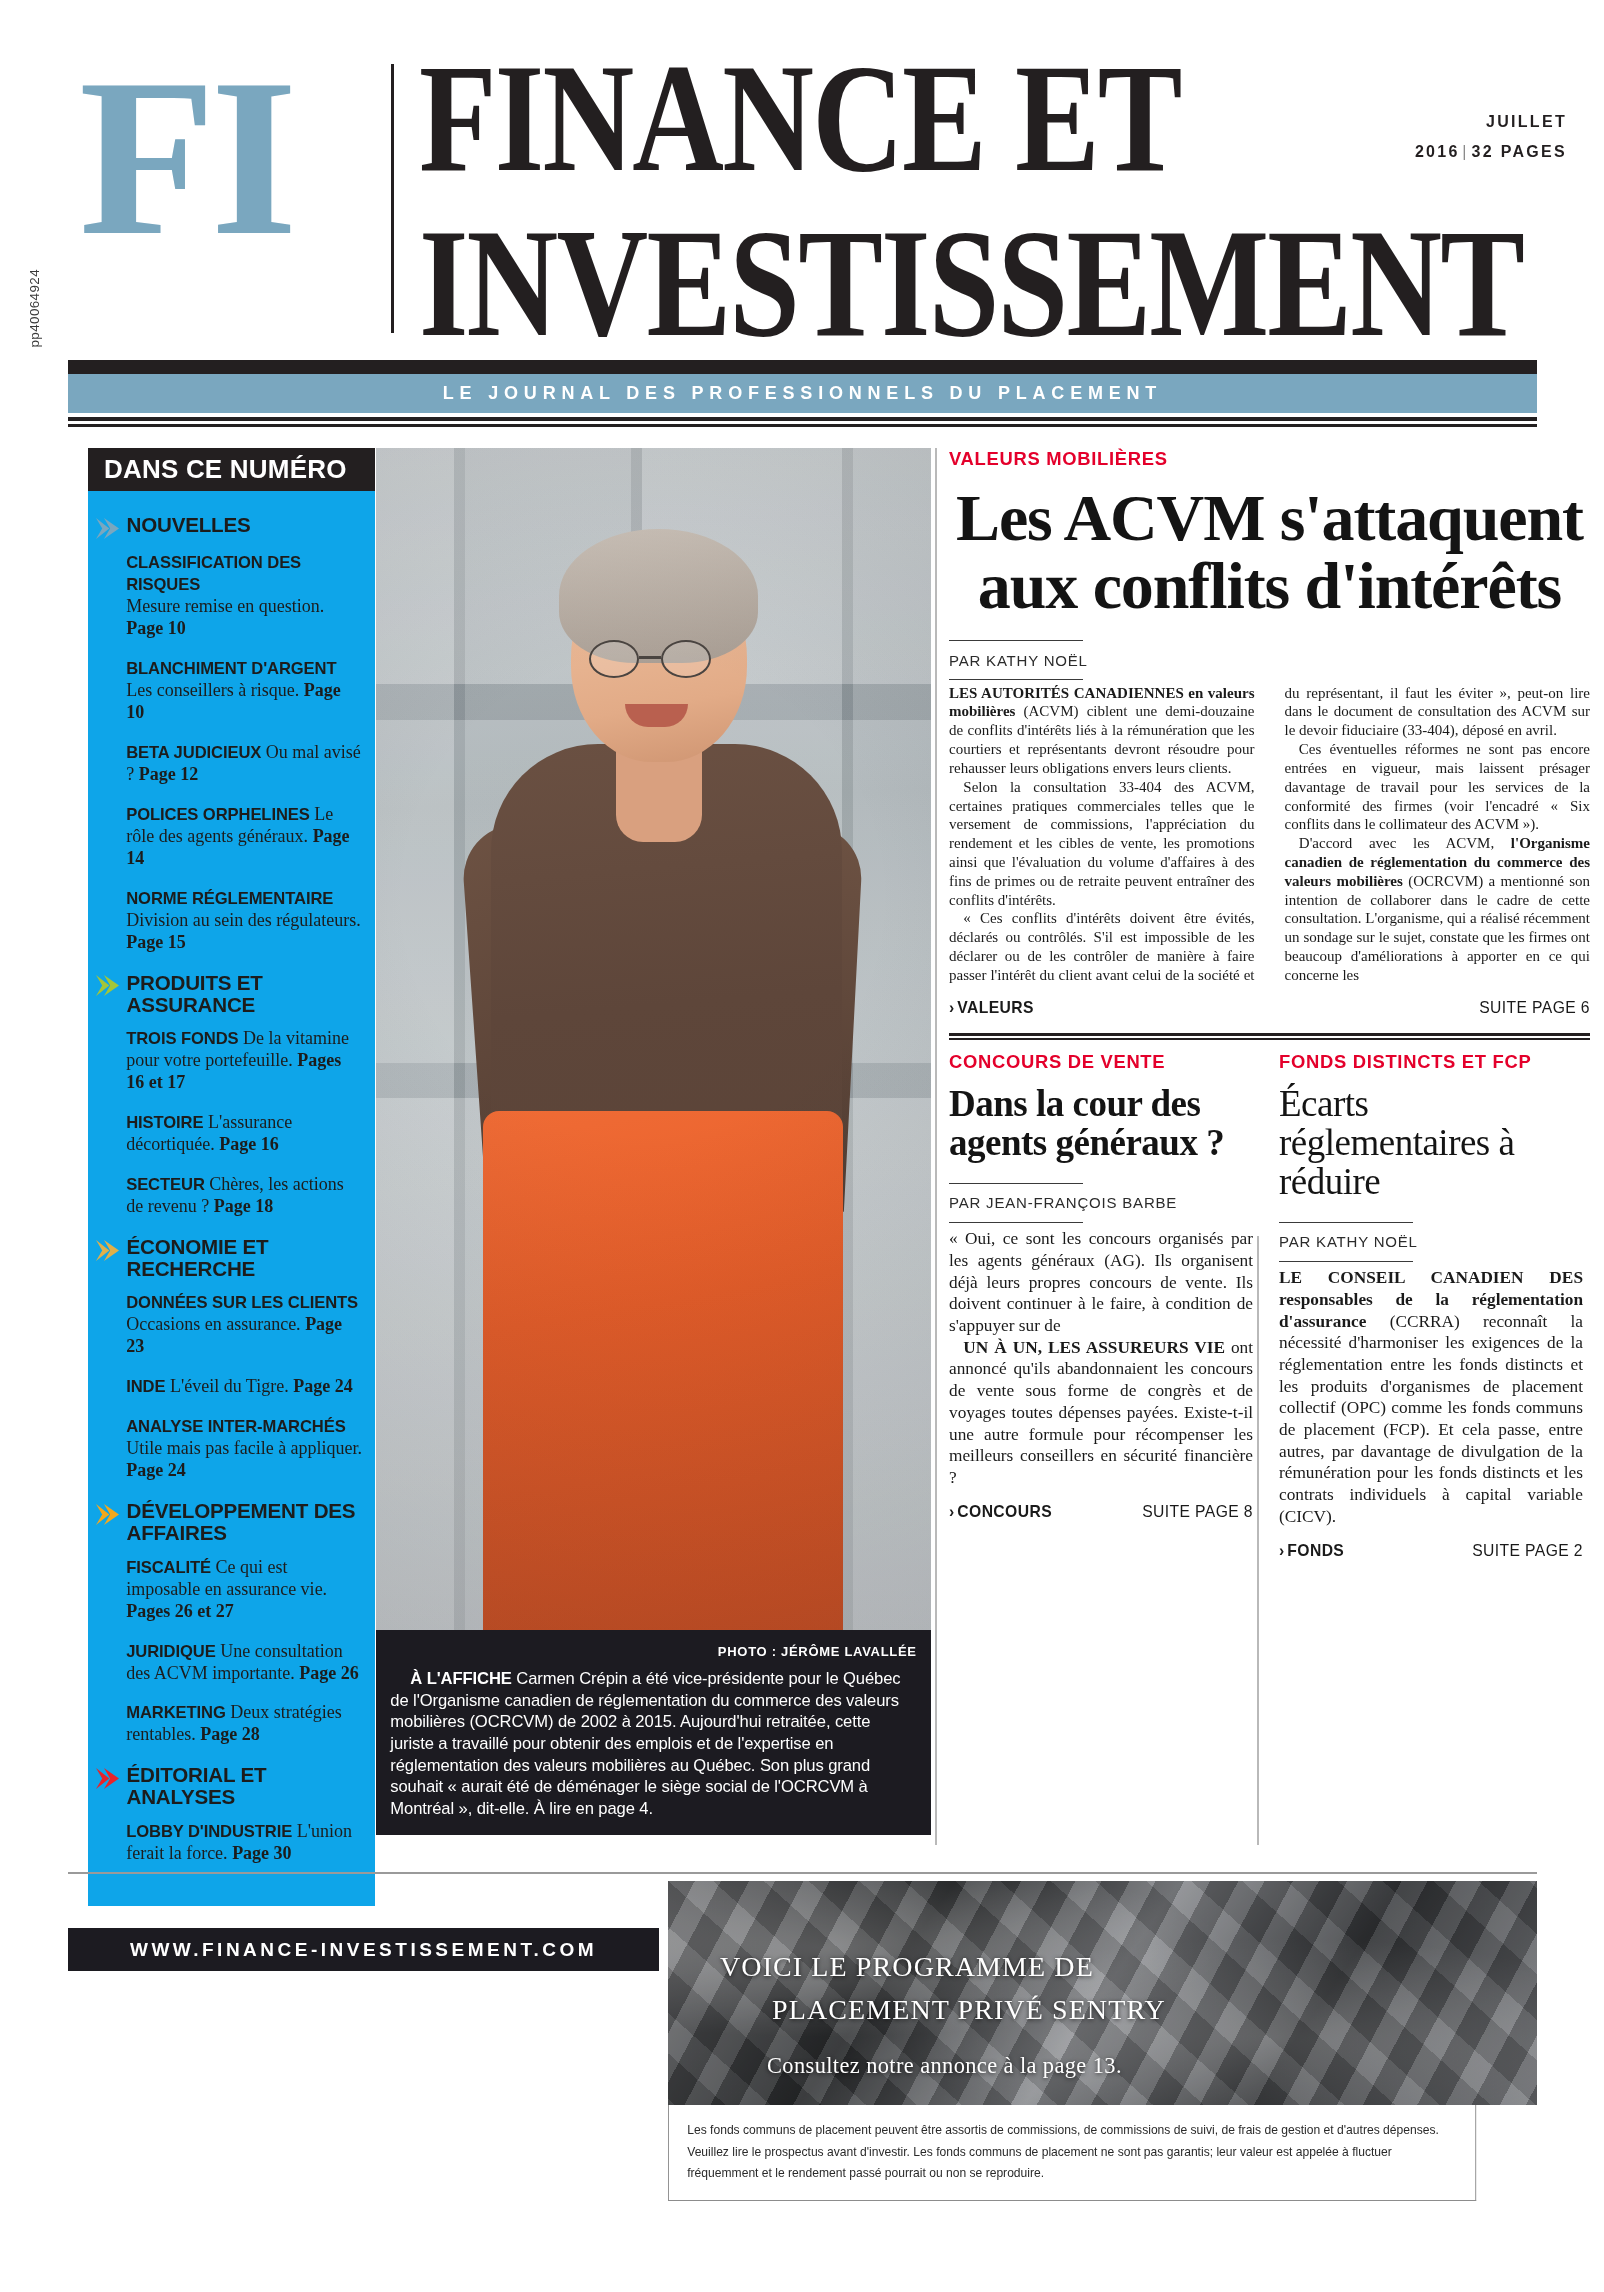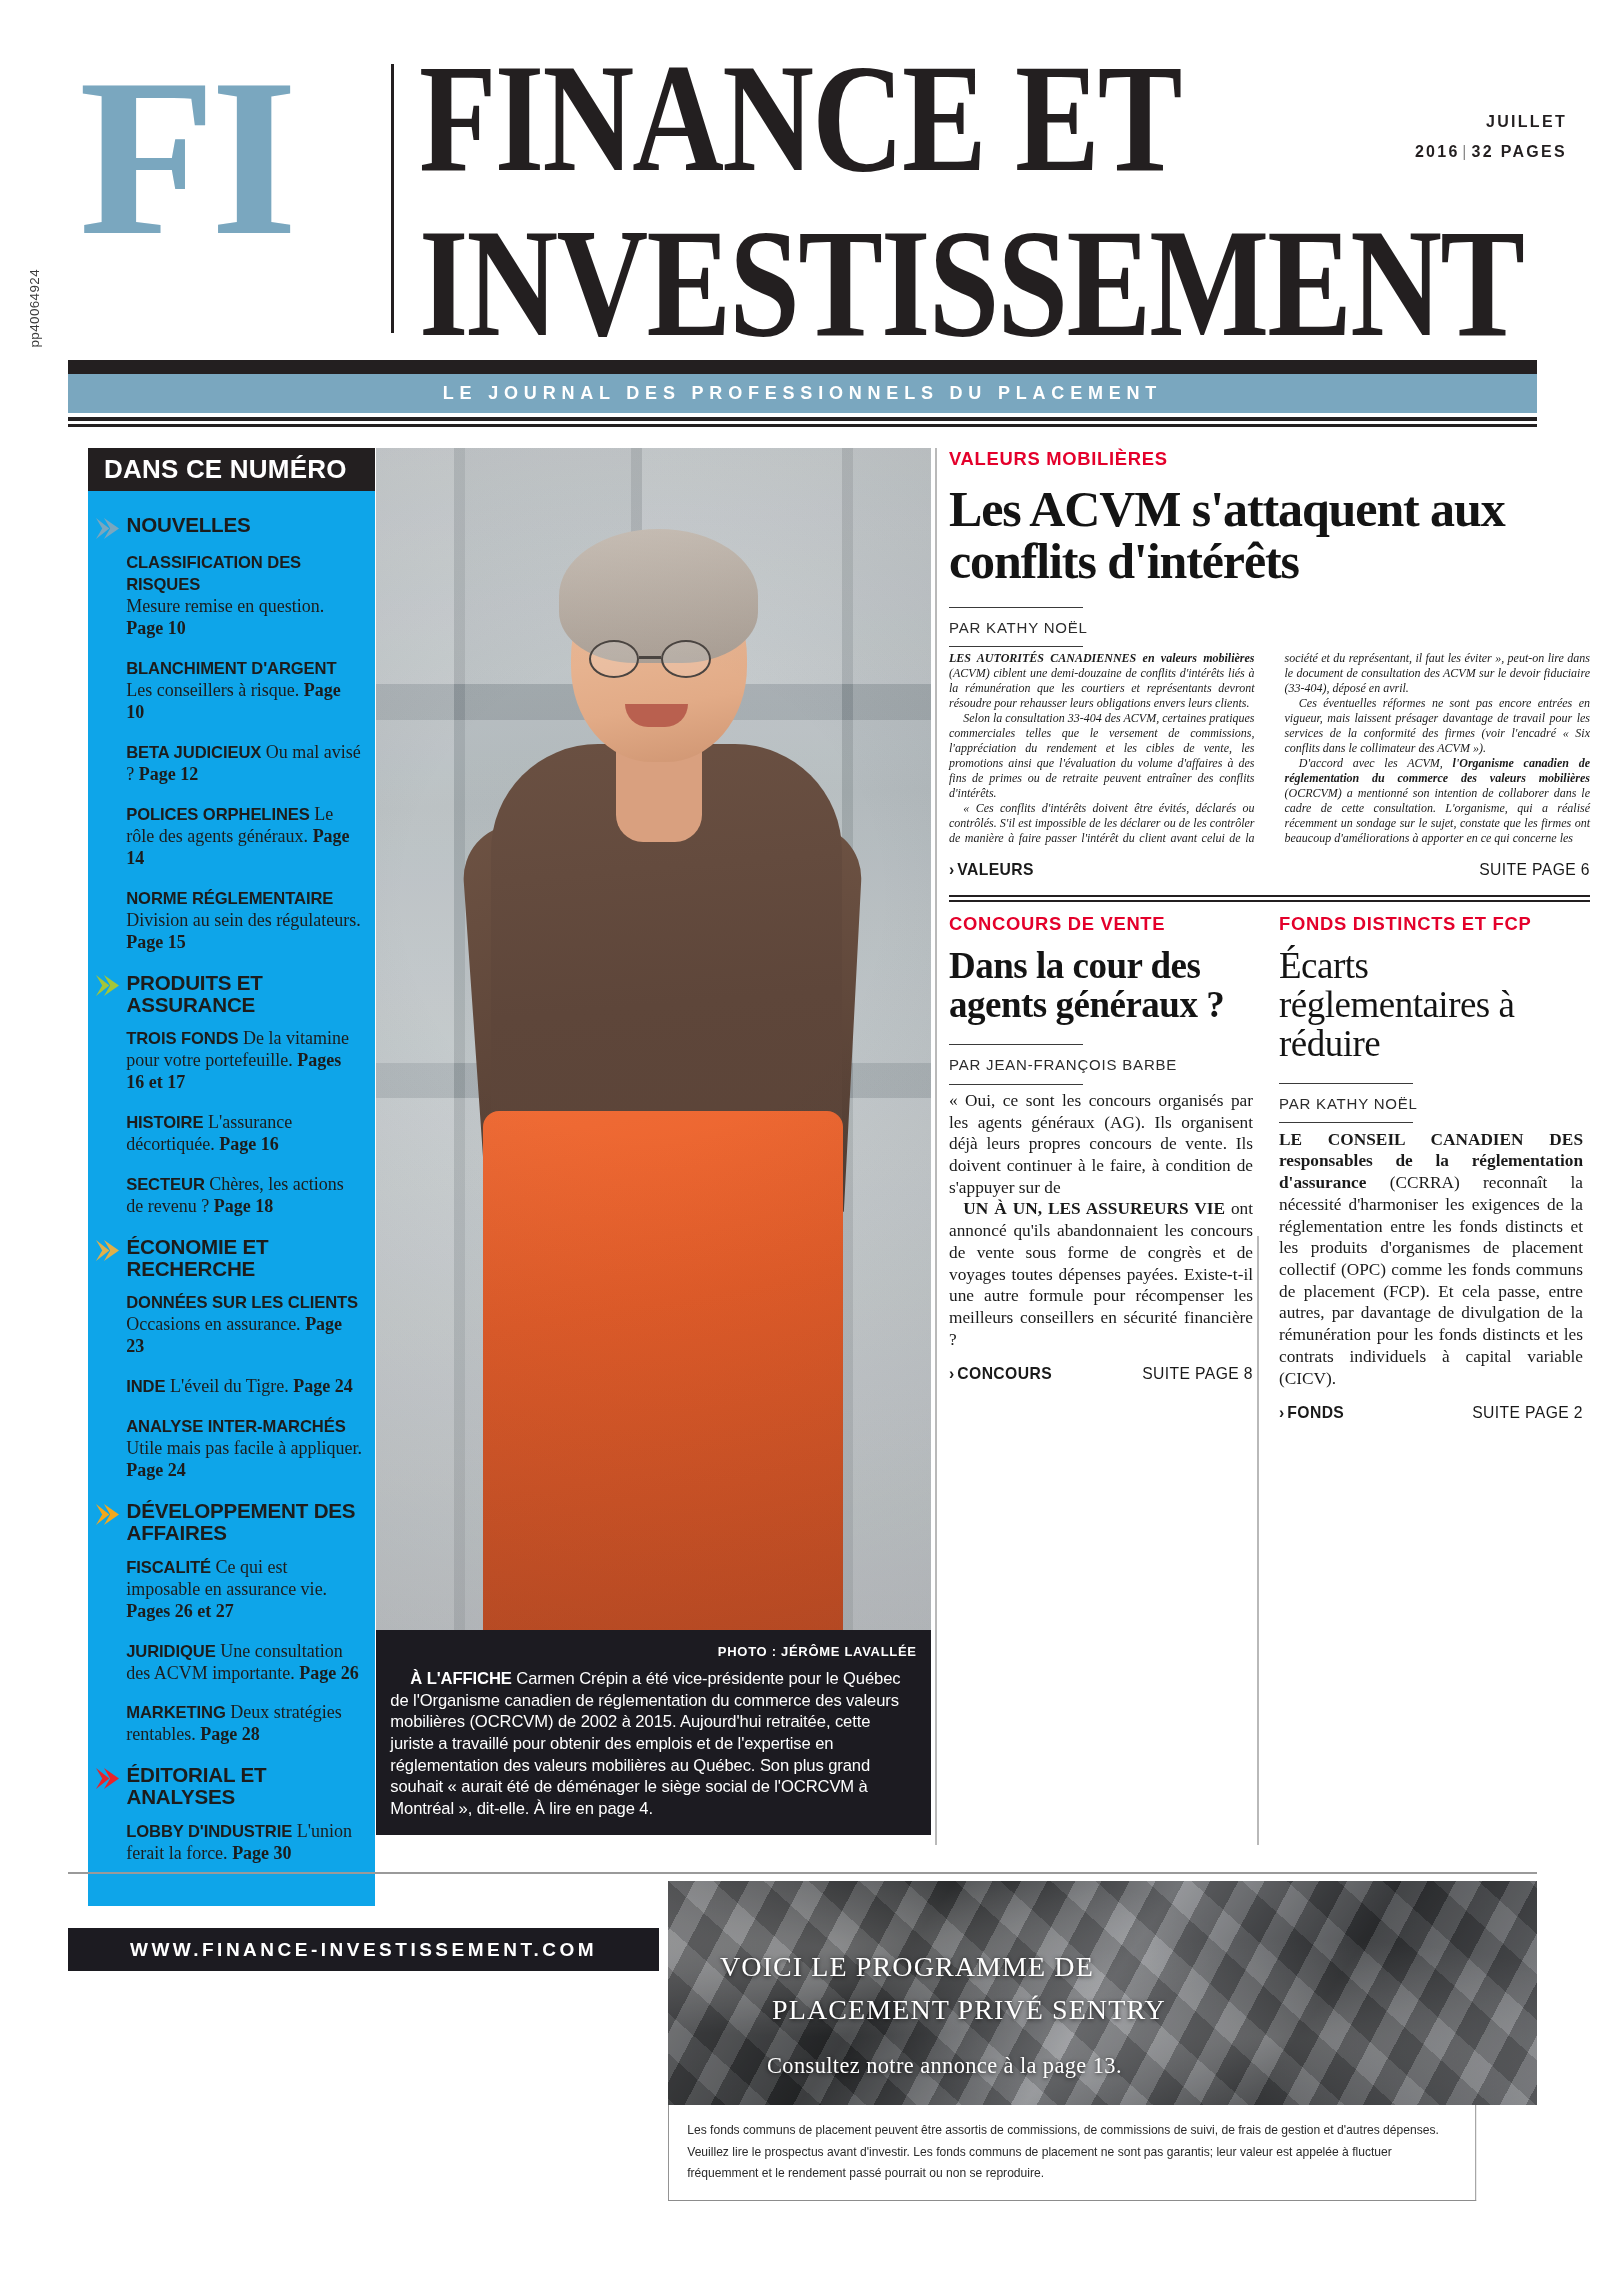--- a/index.html
+++ b/index.html
@@ -153,41 +153,41 @@
   .caption .ctext b { font-weight: bold; margin-left: 20px; }
 
   
   .arts { position: absolute; left: 949px; top: 448px; width: 641px; }
   .vrule { position: absolute; left: 935px; top: 448px; width: 1.8px; height: 1397px; background: #b9b9b9; }
   .vrule2 { position: absolute; left: 1257px; top: 1236px; width: 1.8px; height: 609px; background: #b9b9b9; }
 
   .kicker { color: #e4002b; font-size: 18.4px; font-weight: bold; letter-spacing: 0.7px; }
   h1.headline {
     font-family: "Liberation Serif", serif; font-weight: bold;
-    font-size: 50px; line-height: 1.03; letter-spacing: -1.1px;
-    color: #141414; margin-top: 14.3px;
+    font-size: 66px; line-height: 1.03; letter-spacing: -1.1px;
+    color: #141414; margin-top: 14.3px; text-align: center;
   }
   h2.headline-sm {
     font-family: "Liberation Serif", serif; font-weight: bold;
     font-size: 37px; line-height: 1.05; letter-spacing: -0.5px;
     color: #141414; margin-top: 12.5px;
   }
   h2.headline-sm.light { font-weight: normal; }
   .byline-wrap { margin-top: 19.7px; width: 134px; }
   .byline-rule { height: 0.9px; background: #3a3a3a; }
   .byline {
     font-size: 15px; letter-spacing: 0.8px; color: #2b2b2b;
     padding: 10.7px 0 10.7px 0; white-space: nowrap;
   }
   .body-cols {
     margin-top: 3.6px;
     column-count: 2; column-gap: 30px;
     font-family: "Liberation Serif", serif;
-    font-size: 12px; line-height: 1.255; text-align: justify;
-    color: #1a1a1a; hyphens: auto; font-style: italic;
+    font-size: 15px; line-height: 1.255; text-align: justify;
+    color: #1a1a1a; hyphens: auto;
   }
   .body-cols p { text-indent: 14.3px; }
   .body-cols p:first-child { text-indent: 0; }
   .body-cols b { font-weight: bold; }
   .body-one {
     margin-top: 5.4px;
     font-family: "Liberation Serif", serif;
     font-size: 17.3px; line-height: 1.255; text-align: justify;
     color: #1a1a1a; hyphens: auto;
   }

